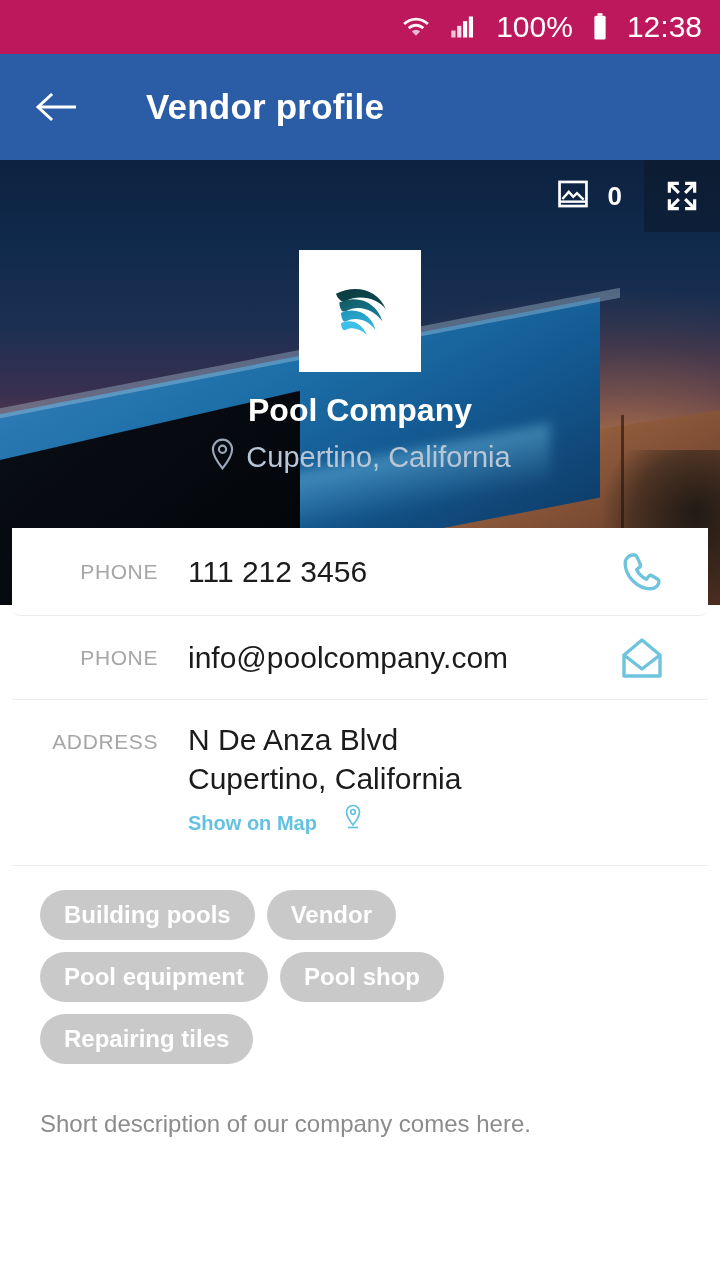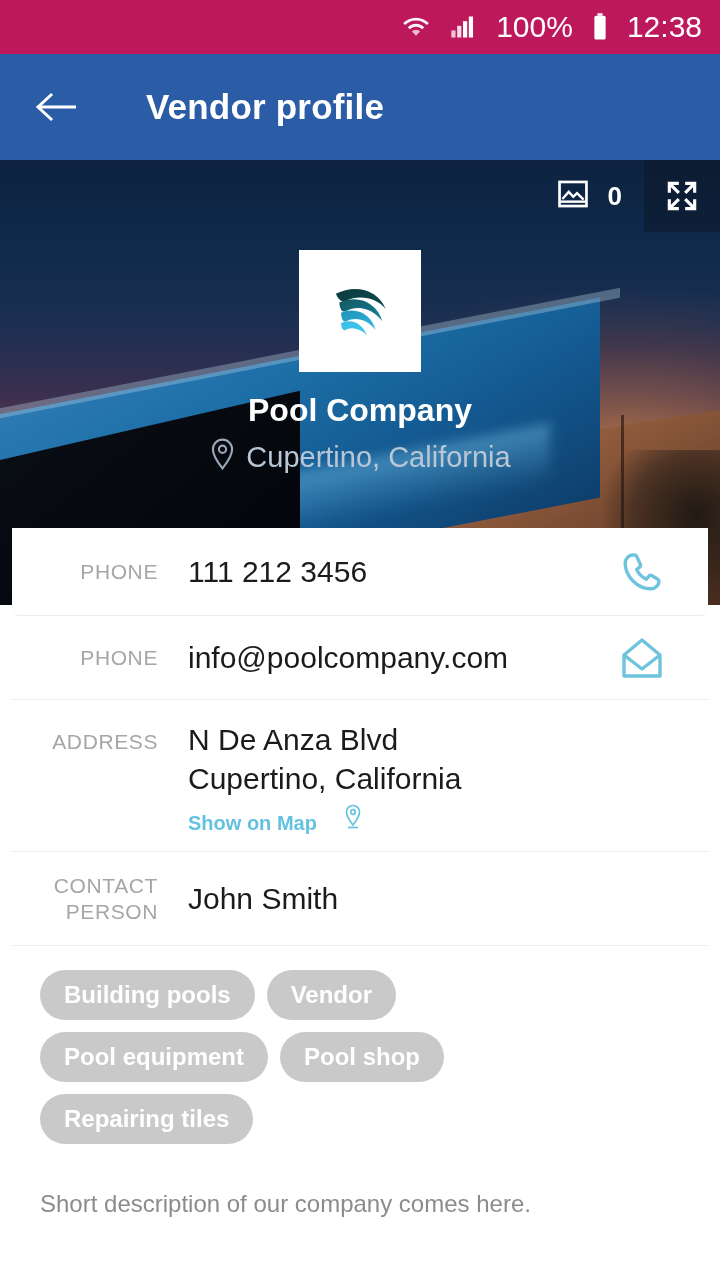--- a/index.html
+++ b/index.html
@@ -139,21 +139,21 @@
     line-height:27px; padding-right:0;
   }
   .row-value{
     flex:1; padding-left:30px; color:#1b1b1b; font-size:30px;
     line-height:39px;
   }
   .row-action{ width:76px; flex:0 0 76px; display:flex; justify-content:center; }
 
   .row-phone{ height:88px;border-radius:8px; }
   .row-email{ height:84px; }
-  .row-address{ align-items:flex-start; padding-top:20px; padding-bottom:8px;justify-content:flex-end; }
+  .row-address{ align-items:flex-start; padding-top:20px; padding-bottom:22px;justify-content:flex-end; }
   .row-address .row-label{ padding-top:8px; }
   .maplink{
     display:flex; align-items:center; gap:25px; margin-top:6px;
     color:#64c2e0; font-size:20px; font-weight:700;
   }
   .row-contact{ height:94px; }
   .row-contact .row-label{ line-height:26px; }
 
   
   .tags{
@@ -317,28 +317,20 @@
             <path d="M10 1.5c-3.6 0-6.5 2.9-6.5 6.5 0 4.6 6.5 13 6.5 13s6.5-8.4 6.5-13c0-3.6-2.9-6.5-6.5-6.5z" fill="none" stroke="#64c2e0" stroke-width="1.7"></path>
             <circle cx="10" cy="8" r="2.3" fill="none" stroke="#64c2e0" stroke-width="1.7"></circle>
             <path d="M5 23.5h10" stroke="#64c2e0" stroke-width="1.7"></path>
           </svg>
         </span>
       </div>
     </div>
     <div class="row-action"></div>
   </div>
 
-  <div class="row row-contact">
-    <div class="row-label">
-      <div>CONTACT</div>
-      <div>PERSON</div>
-    </div>
-    <div class="row-value">John Smith</div>
-    <div class="row-action"></div>
-  </div>
 
   <div class="tags">
     <span class="chip">Building pools</span>
     <span class="chip">Vendor</span>
     <span class="chip">Pool equipment</span>
     <span class="chip">Pool shop</span>
     <span class="chip">Repairing tiles</span>
   </div>
 
   <div class="desc">Short description of our company comes here.</div>

